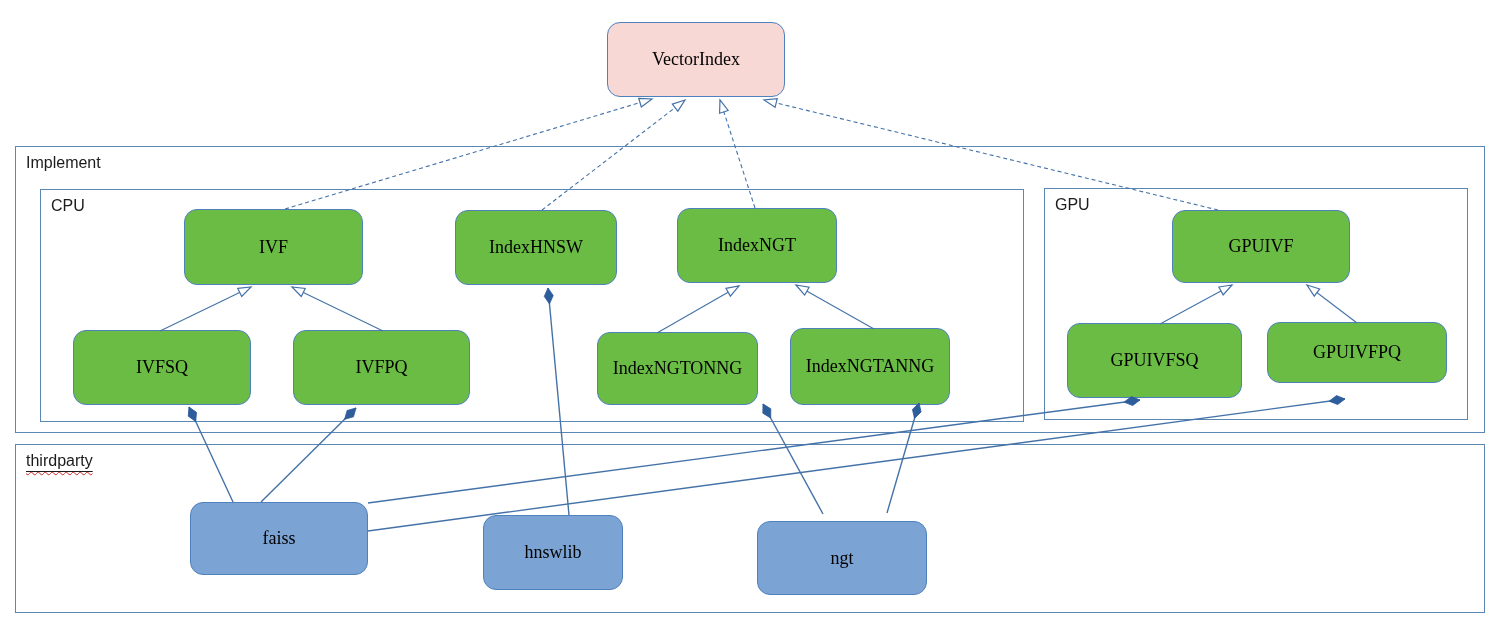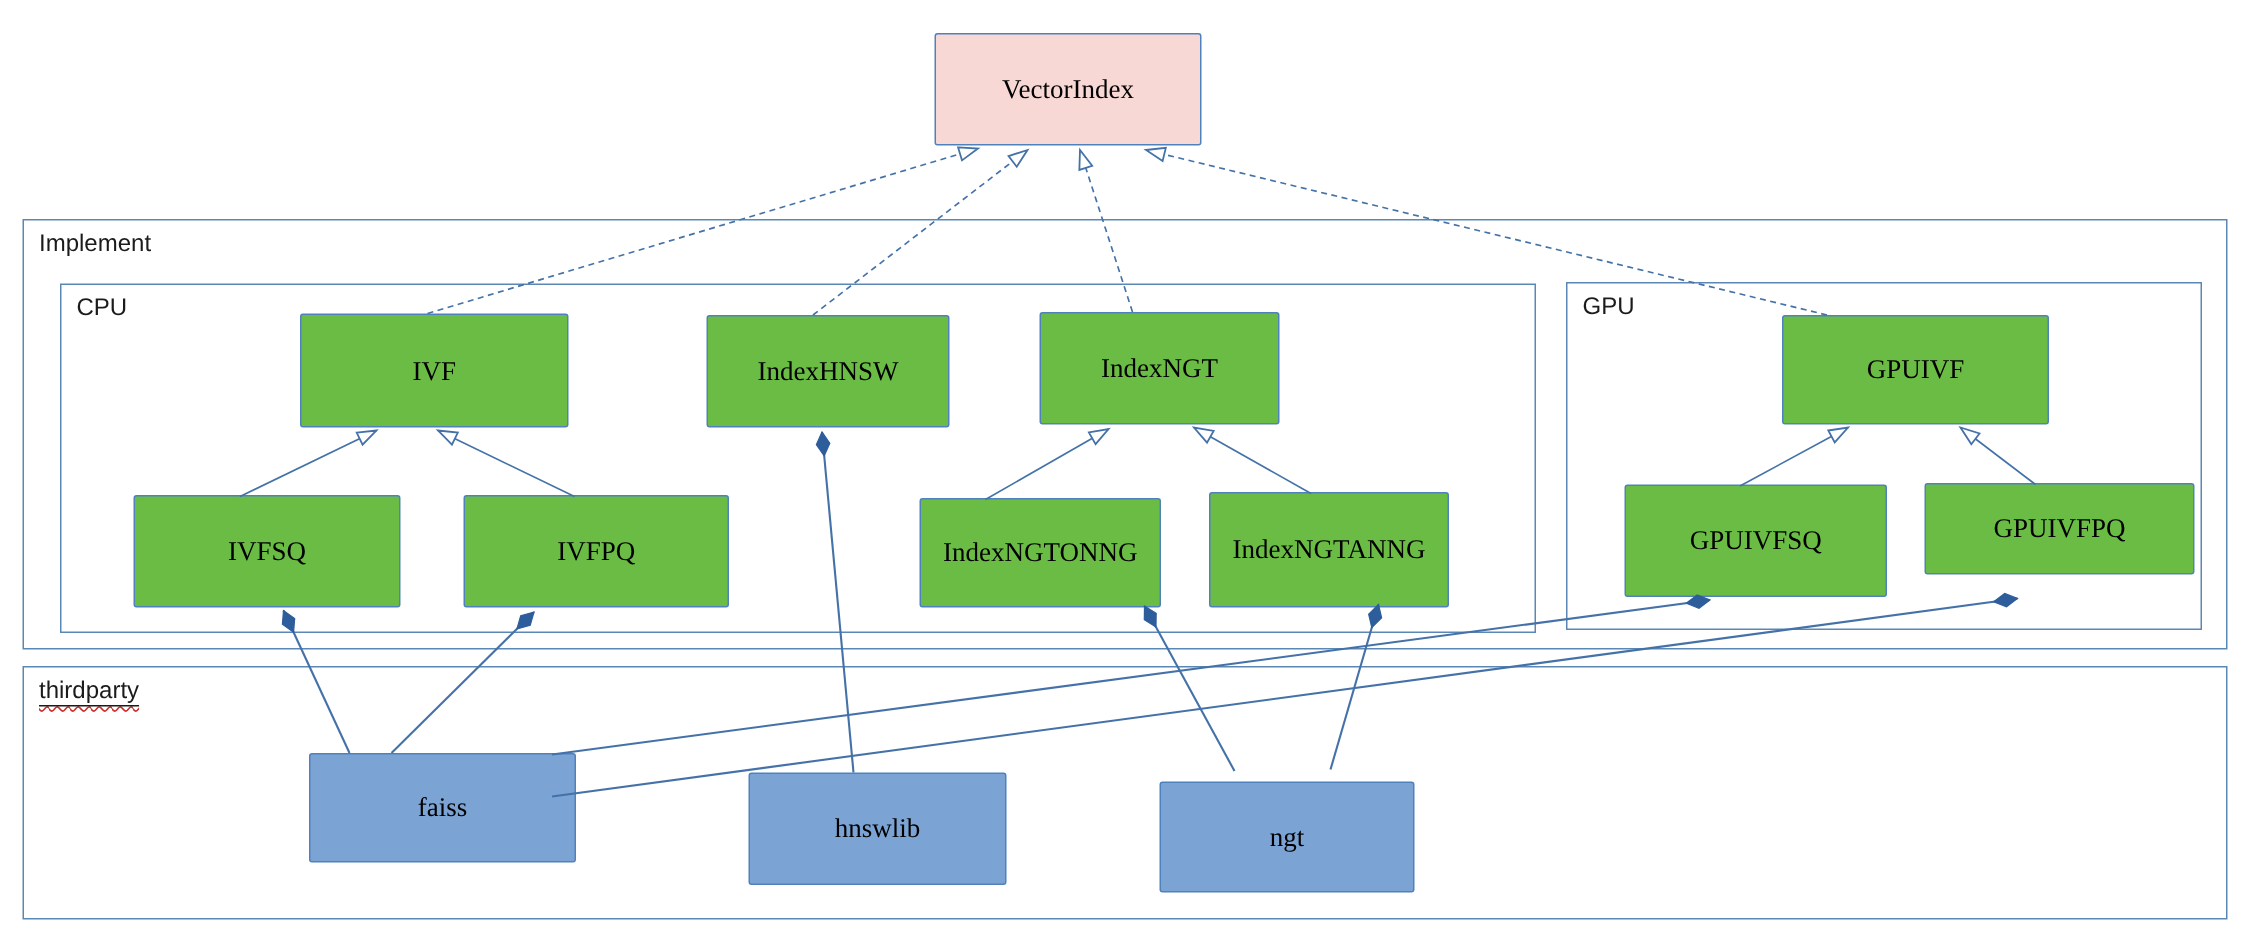--- a/index.html
+++ b/index.html
@@ -35,30 +35,29 @@
   .tp-label-outer {
     text-decoration: underline wavy #cf2a27;
     text-decoration-thickness: 1px;
     text-underline-offset: 5px;
   }
   .tp-label-inner { text-decoration: underline solid #1b1b1b; }
 
   .node {
     position: absolute;
     box-sizing: border-box;
-    border-radius: 2px;
+    border-radius: 13px;
     border: 1.4px solid #4f81bd;
     display: flex;
     align-items: center;
     justify-content: center;
     font-family: "Liberation Serif", serif;
     font-size: 18px;
     color: #000000;
     text-align: center;
-    margin-left: 16px;
   }
   .node.interface  { background: #f8d8d4; }
   .node.impl       { background: #6abc45; }
   .node.thirdparty { background: #7ba3d4; }
 
   #edge-layer {
     position: absolute;
     left: 0; top: 0;
     width: 1503px; height: 628px;
     pointer-events: none;
@@ -96,21 +95,21 @@
       <div class="node impl" style="left: 455px; top: 210px; width: 162px; height: 75px;">IndexHNSW</div>
       <div class="node impl" style="left: 677px; top: 208px; width: 160px; height: 75px;">IndexNGT</div>
       <div class="node impl" style="left: 73px; top: 330px; width: 178px; height: 75px;">IVFSQ</div>
       <div class="node impl" style="left: 293px; top: 330px; width: 177px; height: 75px;">IVFPQ</div>
       <div class="node impl" style="left: 597px; top: 332px; width: 161px; height: 73px; font-family: Liberation Serif, serif;">IndexNGTONNG</div>
       <div class="node impl" style="left: 790px; top: 328px; width: 160px; height: 77px;">IndexNGTANNG</div>
       <div class="node impl" style="left: 1172px; top: 210px; width: 178px; height: 73px;">GPUIVF</div>
       <div class="node impl" style="left: 1067px; top: 323px; width: 175px; height: 75px;">GPUIVFSQ</div>
       <div class="node impl" style="left: 1267px; top: 322px; width: 180px; height: 61px;">GPUIVFPQ</div>
       <div class="node thirdparty" style="left: 190px; top: 502px; width: 178px; height: 73px;">faiss</div>
-      <div class="node thirdparty" style="left: 483px; top: 515px; width: 172px; height: 75px;">hnswlib</div>
+      <div class="node thirdparty" style="left: 483px; top: 515px; width: 140px; height: 75px;">hnswlib</div>
       <div class="node thirdparty" style="left: 757px; top: 521px; width: 170px; height: 74px;">ngt</div>
     </div>
 
   <svg id="edge-layer" xmlns="http://www.w3.org/2000/svg" width="1503" height="628" viewBox="0 0 1503 628">
     <defs>
       <marker id="m-open" markerUnits="userSpaceOnUse" markerWidth="16" markerHeight="14" refX="14" refY="6" orient="auto">
         <path d="M1.5,1.5 L14,6 L1.5,10.5 Z" fill="#ffffff" stroke="#4472a8" stroke-width="1.2"></path>
       </marker>
       <marker id="m-diamond" markerUnits="userSpaceOnUse" markerWidth="20" markerHeight="12" refX="18" refY="6" orient="auto">
         <path d="M2,6 L10,1.5 L18,6 L10,10.5 Z" fill="#2e5d9c" stroke="#2e5d9c" stroke-width="0.8"></path>

